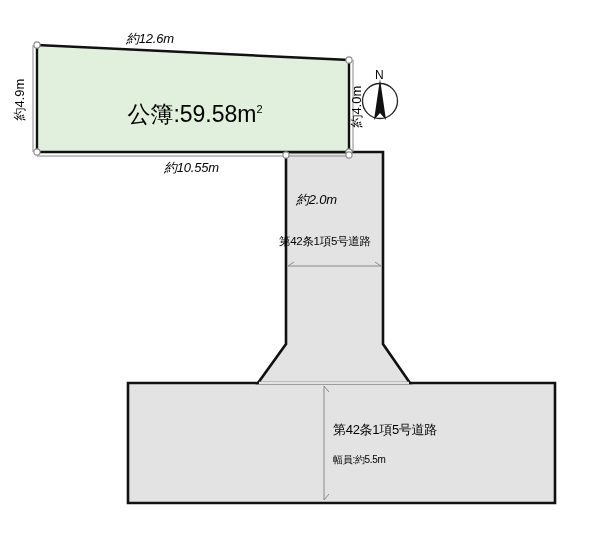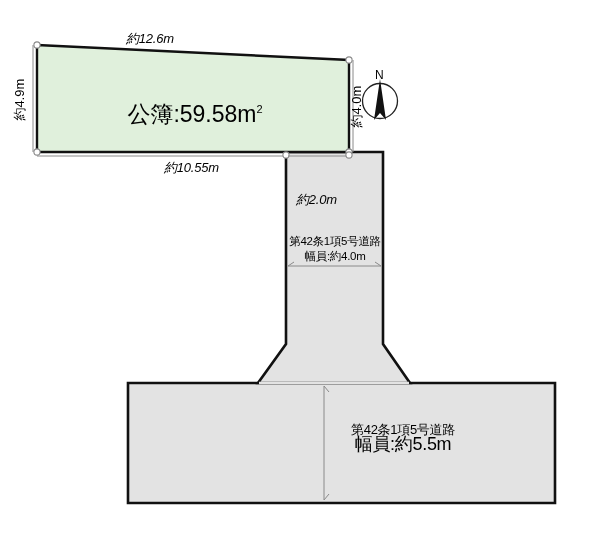--- a/index.html
+++ b/index.html
@@ -38,21 +38,20 @@
     letter-spacing: -0.2px;
     font-style: italic;
   }
   .lbl-vert {
     font-size: 13px;
     transform-origin: 50% 50%;
     transform: rotate(-90deg);
   }
   .lbl-road {
     font-size: 11.5px;
-    text-align: center;
     letter-spacing: -0.3px;
   }
   .lbl-title {
     font-size: 23px;
     text-align: center;
     letter-spacing: 0.5px;
   }
   .lbl-area {
     font-size: 23px;
     text-align: center;
@@ -135,21 +134,20 @@
   <div class="lbl lbl-vert" style="left:-10px; top:92px; width:60px; text-align:center;">約4.9m</div>
 
   <div class="lbl lbl-vert" style="left:327px; top:99px; width:60px; text-align:center;">約4.0m</div>
 
   <div class="lbl lbl-dim" style="left:140px; top:160px;margin-left:24px;">約10.55m</div>
 
   <div class="lbl lbl-dim" style="left:296px; top:164px;margin-top:28px;">約2.0m</div>
 
   <div class="lbl lbl-road" style="left:279px; top:235px; width:112px;">第42条1項5号道路</div>
 
-  <div class="lbl lbl-road" style="left:279px; top:250px; width:112px;">幅員:約4.0m</div>
 
   <div class="lbl lbl-road" style="left:333px; top:422px; width:140px; font-size:13px;">第42条1項5号道路</div>
 
-  <div class="lbl lbl-road" style="left:333px; top:434px; width:140px; font-size:18px;">幅員:約5.5m</div>
+  <div class="lbl lbl-road" style="left:333px; top:454px; width:140px; font-size:10px;">幅員:約5.5m</div>
 
   <div class="lbl lbl-n" style="left:375px; top:68px;">N</div>
 
 </div>
 
 </body></html>

